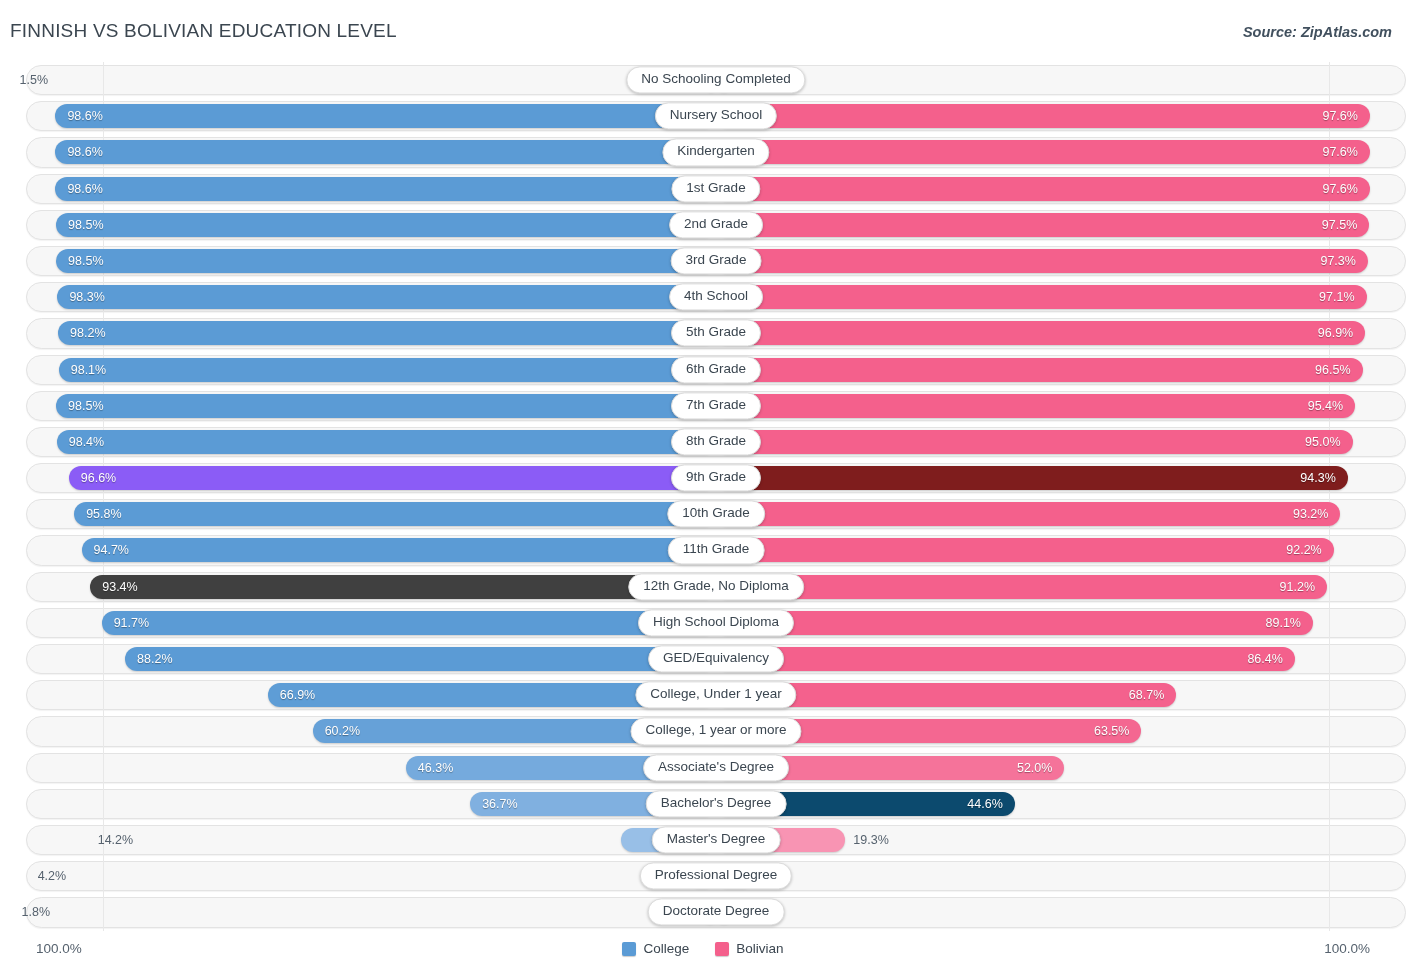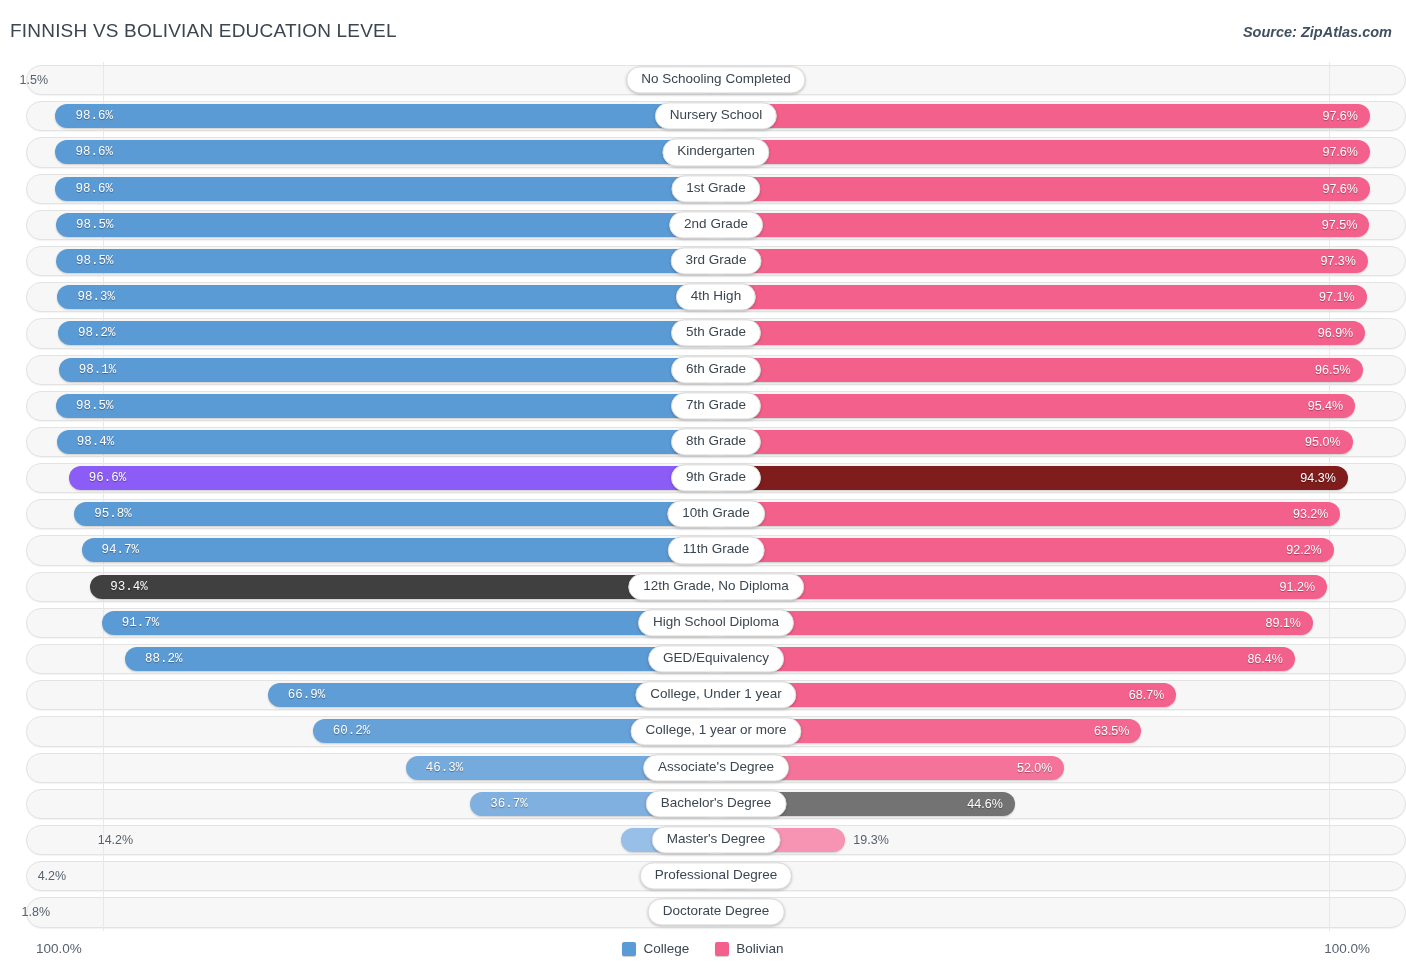--- a/index.html
+++ b/index.html
@@ -78,21 +78,21 @@
     position: absolute;
     top: 50%;
     transform: translateY(-50%);
     font-size: 12.5px;
     white-space: nowrap;
     line-height: 1;
   }
   .val.inside  { color: #ffffff; text-shadow: 0 1px 1px rgba(0,0,0,0.35); }
   .val.outside { color: #56626e; }
 
-  .half.left  .val.inside  { left: 20px; font-family: Liberation Mono, monospace; }
+  .half.left  .val.inside  { left: 12px; }
   .half.left  .val.outside { right: calc(100% + 8px); }
   .half.right .val.inside  { right: 12px; }
   .half.right .val.outside { left: calc(100% + 8px); }
 
   
   .pill {
     position: absolute;
     left: 50%;
     top: 50%;
     transform: translate(-50%, -50%);
@@ -259,21 +259,21 @@
           <div class="half left">
             <div class="bar" style="width:98.3%;background:rgb(91,155,213);">
               <span class="val inside">98.3%</span>
             </div>
           </div>
           <div class="half right">
             <div class="bar" style="width:97.1%;background:rgb(244,96,140);">
               <span class="val inside">97.1%</span>
             </div>
           </div>
-          <div class="pill">4th High</div>
+          <div class="pill">4th School</div>
         </div>
       </div>
       <div class="row">
         <div class="track"></div>
         <div class="gridline" style="left:90px"></div>
         <div class="gridline" style="left:1316px"></div>
         <div class="barwrap">
           <div class="half left">
             <div class="bar" style="width:98.2%;background:rgb(91,155,213);">
               <span class="val inside">98.2%</span>
@@ -507,21 +507,21 @@
         <div class="track"></div>
         <div class="gridline" style="left:90px"></div>
         <div class="gridline" style="left:1316px"></div>
         <div class="barwrap">
           <div class="half left">
             <div class="bar" style="width:36.7%;background:rgb(128,176,224);">
               <span class="val inside">36.7%</span>
             </div>
           </div>
           <div class="half right">
-            <div class="bar" style="width:44.6%;background:#737373;">
+            <div class="bar" style="width:44.6%;background:#0c4a6e;">
               <span class="val inside">44.6%</span>
             </div>
           </div>
           <div class="pill">Bachelor's Degree</div>
         </div>
       </div>
       <div class="row">
         <div class="track"></div>
         <div class="gridline" style="left:90px"></div>
         <div class="gridline" style="left:1316px"></div>

